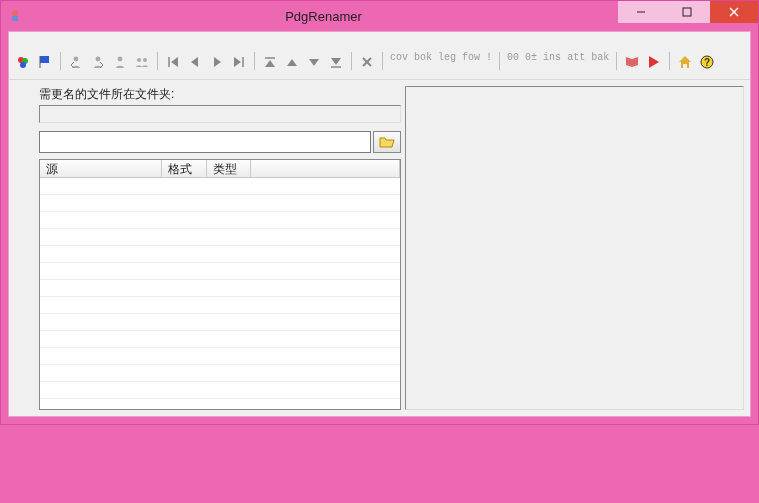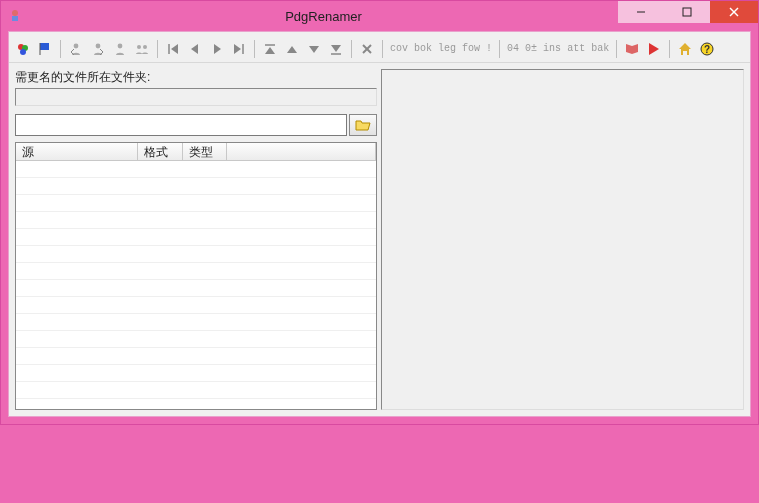--- a/index.html
+++ b/index.html
@@ -51,44 +51,45 @@
   border: 1px solid #e9a1cc;
   margin: 0 7px 7px 7px;
   display: flex;
   flex-direction: column;
   min-height: 0;
 }
 .toolbar {
   height: 28px;
   border-bottom: 1px solid #d8d8d8;
   display: flex;
-  align-items: center;
+  align-items: flex-start;
   padding: 0 4px;
   gap: 2px;
   background: #f0f0f0;
-  margin-top: 3px;
+  margin-top: 20px;
 }
 .tbtn {
   width: 20px; height: 20px;
   display: inline-flex; align-items: center; justify-content: center;
   border-radius: 2px;
 }
 .tsep {
   width: 1px; height: 18px; background: #bdbdbd; margin: 0 3px;
 }
 .ttxt {
   font-size: 10px;
   color: #9a9a9a;
   padding: 0 2px;
   font-family: "Courier New", monospace;
 }
 .main {
   flex: 1;
   display: flex;
   min-height: 0;
+  padding-left: 24px;
 }
 .left {
   width: 368px;
   display: flex;
   flex-direction: column;
   padding: 6px 0 6px 6px;
   min-height: 0;
 }
 .label { color: #222; margin-bottom: 2px; }
 .ro-input {
@@ -285,21 +286,21 @@
             <line x1="11" y1="3" x2="3" y2="11" stroke="#888" stroke-width="2"></line>
           </svg>
       </span>
       <span class="tsep"></span>
       <span class="ttxt">cov</span>
       <span class="ttxt">bok</span>
       <span class="ttxt">leg</span>
       <span class="ttxt">fow</span>
       <span class="ttxt">!</span>
       <span class="tsep"></span>
-      <span class="ttxt">04</span>
+      <span class="ttxt">00</span>
       <span class="ttxt">0±</span>
       <span class="ttxt">ins</span>
       <span class="ttxt">att</span>
       <span class="ttxt">bak</span>
       <span class="tsep"></span>
       <span class="tbtn">
         <svg width="16" height="16">
             <path d="M2 3l6 2v8l-6-2z" fill="#d66"></path>
             <path d="M14 3l-6 2v8l6-2z" fill="#d66"></path>
           </svg>

